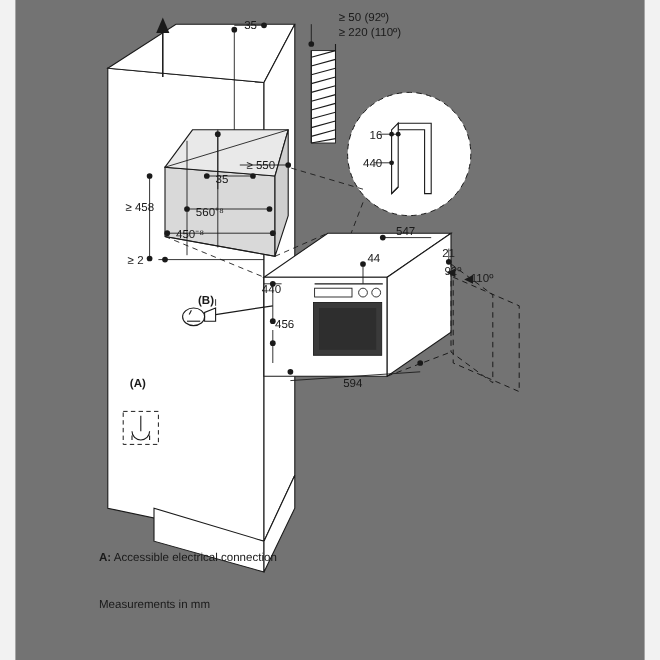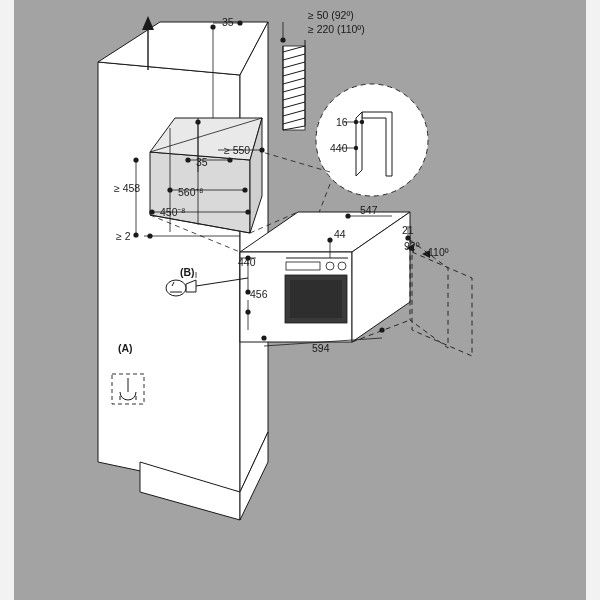--- a/index.html
+++ b/index.html
@@ -13,21 +13,21 @@
     font-family: "Liberation Sans", sans-serif;
     color: #1a1a1a;
     position: relative;
     overflow: hidden;
   }
   #stage {
     position: absolute;
     left: 0; top: 0;
     width: 600px;
     height: 600px;
-    background: #a3a3a3;
+    background: #737373;
   }
   .edge-band {
     position: absolute;
     top: 0;
     width: 14px;
     height: 600px;
     background: #f2f2f2;
   }
   .edge-band.left { left: 0; }
   .edge-band.right { right: 0; }
@@ -285,15 +285,19 @@
       <text x="250" y="298">456</text>
       <text x="312" y="352">594</text>
 
       <text x="118" y="352" font-weight="bold">(A)</text>
       <text x="180" y="276" font-weight="bold">(B)</text>
     </g>
 
   </svg>
 
   <div class="legend">
+    <div class="row">
+      <b>A:</b><span> Accessible electrical connection</span>
+    </div>
+    <div class="units">Measurements in mm</div>
   </div>
 
 </div>
 
 </body></html>

